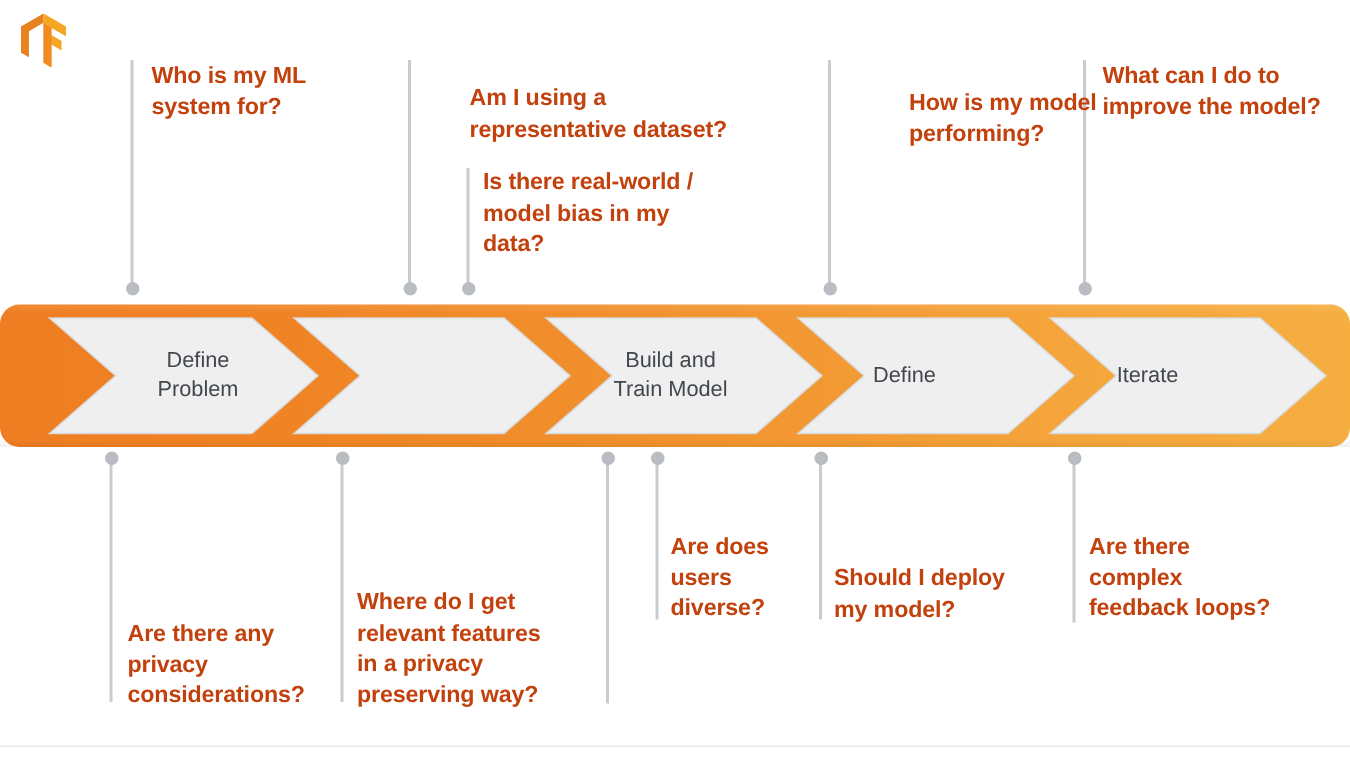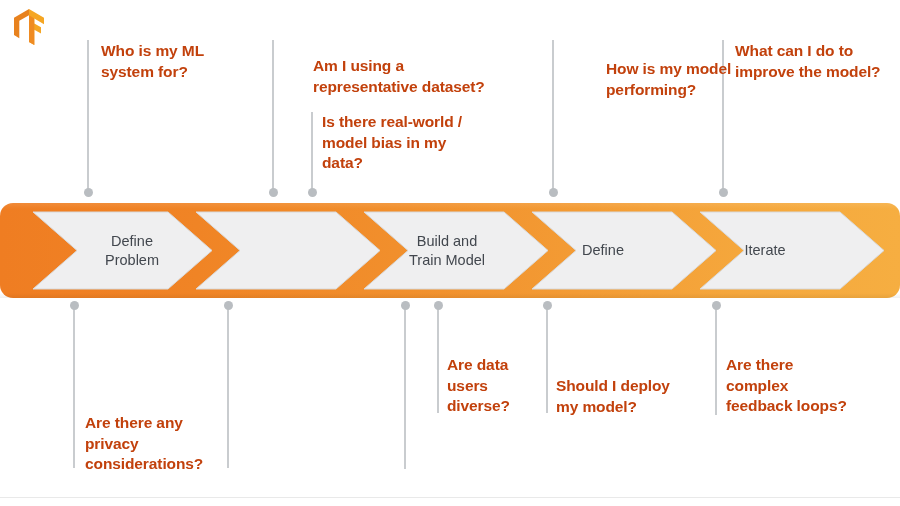--- a/index.html
+++ b/index.html
@@ -214,23 +214,27 @@
     </div>
 
   <div class="connector up" style="left:715px; top:305px; height:110px;">
       <span class="dot"></span>
     </div>
 
   <div class="question" style="left:85px; top:413px; width:160px;">Are there any
 privacy
 considerations?</div>
 
-
-
-  <div class="question" style="left:447px; top:355px; width:100px;">Are data
+  <div class="question" style="left:238px; top:392px; width:165px;">Where do I get
+relevant features
+in a privacy
+preserving way?</div>
+
+
+  <div class="question" style="left:447px; top:355px; width:100px;">Are does
 users
 diverse?</div>
 
   <div class="question" style="left:556px; top:376px; width:150px;">Should I deploy
 my model?</div>
 
   <div class="question" style="left:726px; top:355px; width:160px;">Are there
 complex
 feedback loops?</div>
 

